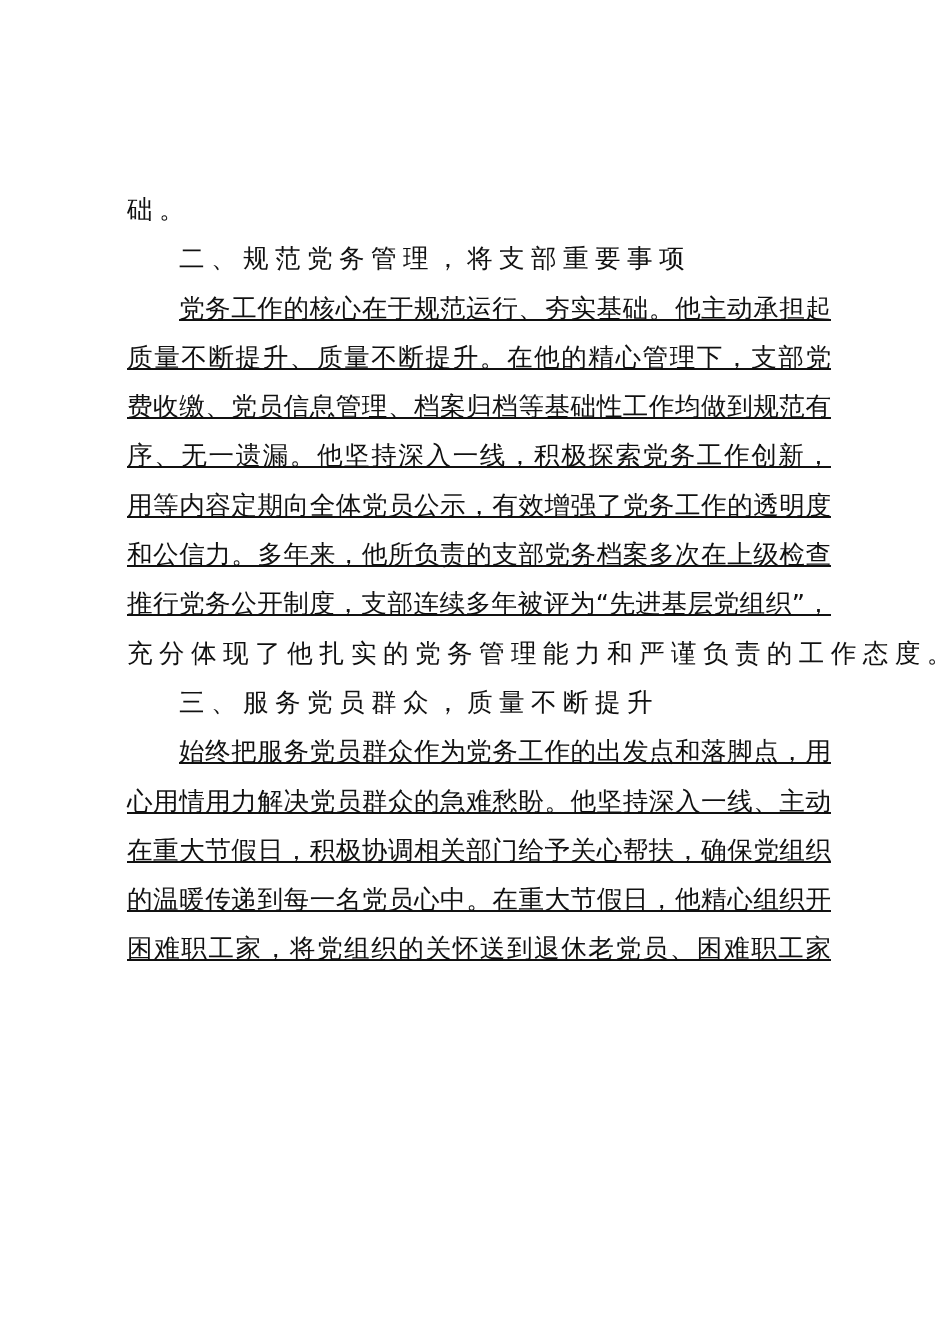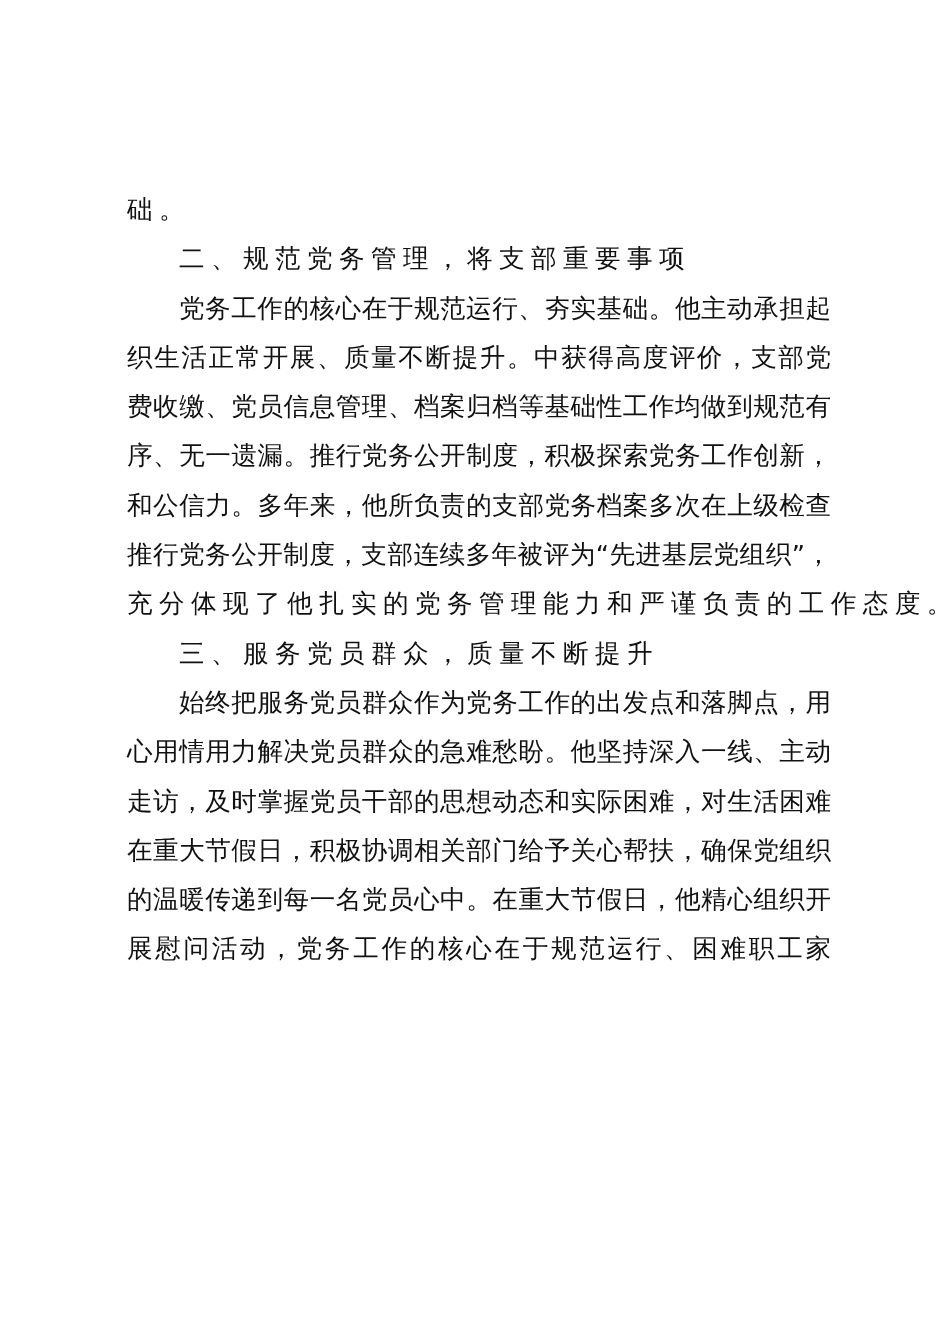--- a/index.html
+++ b/index.html
@@ -11,35 +11,35 @@
     width: 704px;
     font-family: "DejaVu Sans", "Liberation Sans", sans-serif;
     font-size: 25.6px;
     line-height: 49.3px;
     color: #111111;
     letter-spacing: 6.4px;
   }
   .line { display: block; white-space: nowrap; height: 49.3px; }
   .heading { padding-left: 52px; }
   .indent { padding-left: 52px; }
-  .justify { text-align: justify; text-align-last: justify; letter-spacing: 0; }
+  .justify { text-align: justify; text-align-last: justify; letter-spacing: 0; text-decoration: underline; }
 </style>
 </head>
 <body>
 
 <div class="page">
   <span class="line">础。</span>
   <span class="line heading">二、规范党务管理，将支部重要事项</span>
   <span class="line indent justify">党务工作的核心在于规范运行、夯实基础。他主动承担起</span>
-  <span class="line justify">织生活正常开展、质量不断提升。中获得高度评价，支部党</span>
+  <span class="line justify">质量不断提升、质量不断提升。在他的精心管理下，支部党</span>
   <span class="line justify">费收缴、党员信息管理、档案归档等基础性工作均做到规范有</span>
-  <span class="line justify">序、无一遗漏。推行党务公开制度，积极探索党务工作创新，</span>
+  <span class="line justify">序、无一遗漏。他坚持深入一线，积极探索党务工作创新，</span>
+  <span class="line justify">用等内容定期向全体党员公示，有效增强了党务工作的透明度</span>
   <span class="line justify">和公信力。多年来，他所负责的支部党务档案多次在上级检查</span>
   <span class="line justify">推行党务公开制度，支部连续多年被评为“先进基层党组织”，</span>
   <span class="line">充分体现了他扎实的党务管理能力和严谨负责的工作态度。</span>
   <span class="line heading">三、服务党员群众，质量不断提升</span>
   <span class="line indent justify">始终把服务党员群众作为党务工作的出发点和落脚点，用</span>
   <span class="line justify">心用情用力解决党员群众的急难愁盼。他坚持深入一线、主动</span>
-  <span class="line justify">走访，及时掌握党员干部的思想动态和实际困难，对生活困难</span>
   <span class="line justify">在重大节假日，积极协调相关部门给予关心帮扶，确保党组织</span>
   <span class="line justify">的温暖传递到每一名党员心中。在重大节假日，他精心组织开</span>
-  <span class="line justify">展慰问活动，党务工作的核心在于规范运行、困难职工家</span>
+  <span class="line justify">困难职工家，将党组织的关怀送到退休老党员、困难职工家</span>
 </div>
 
 </body></html>

